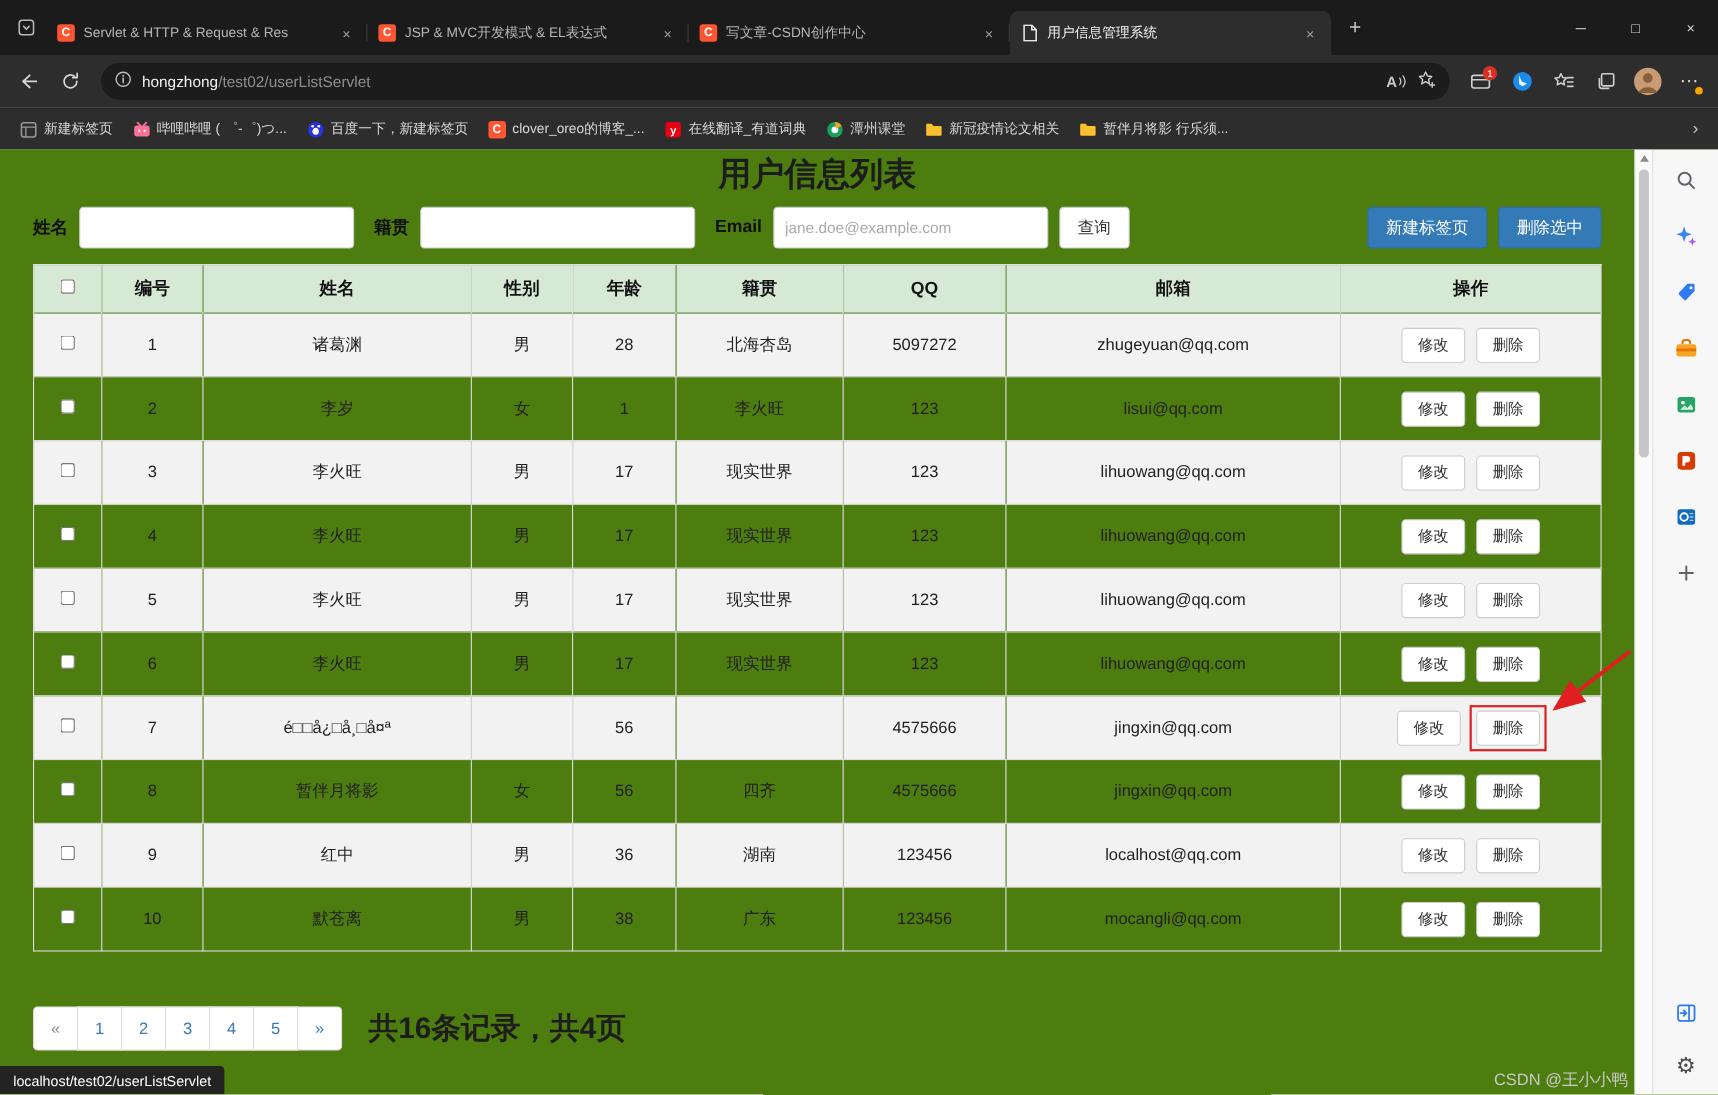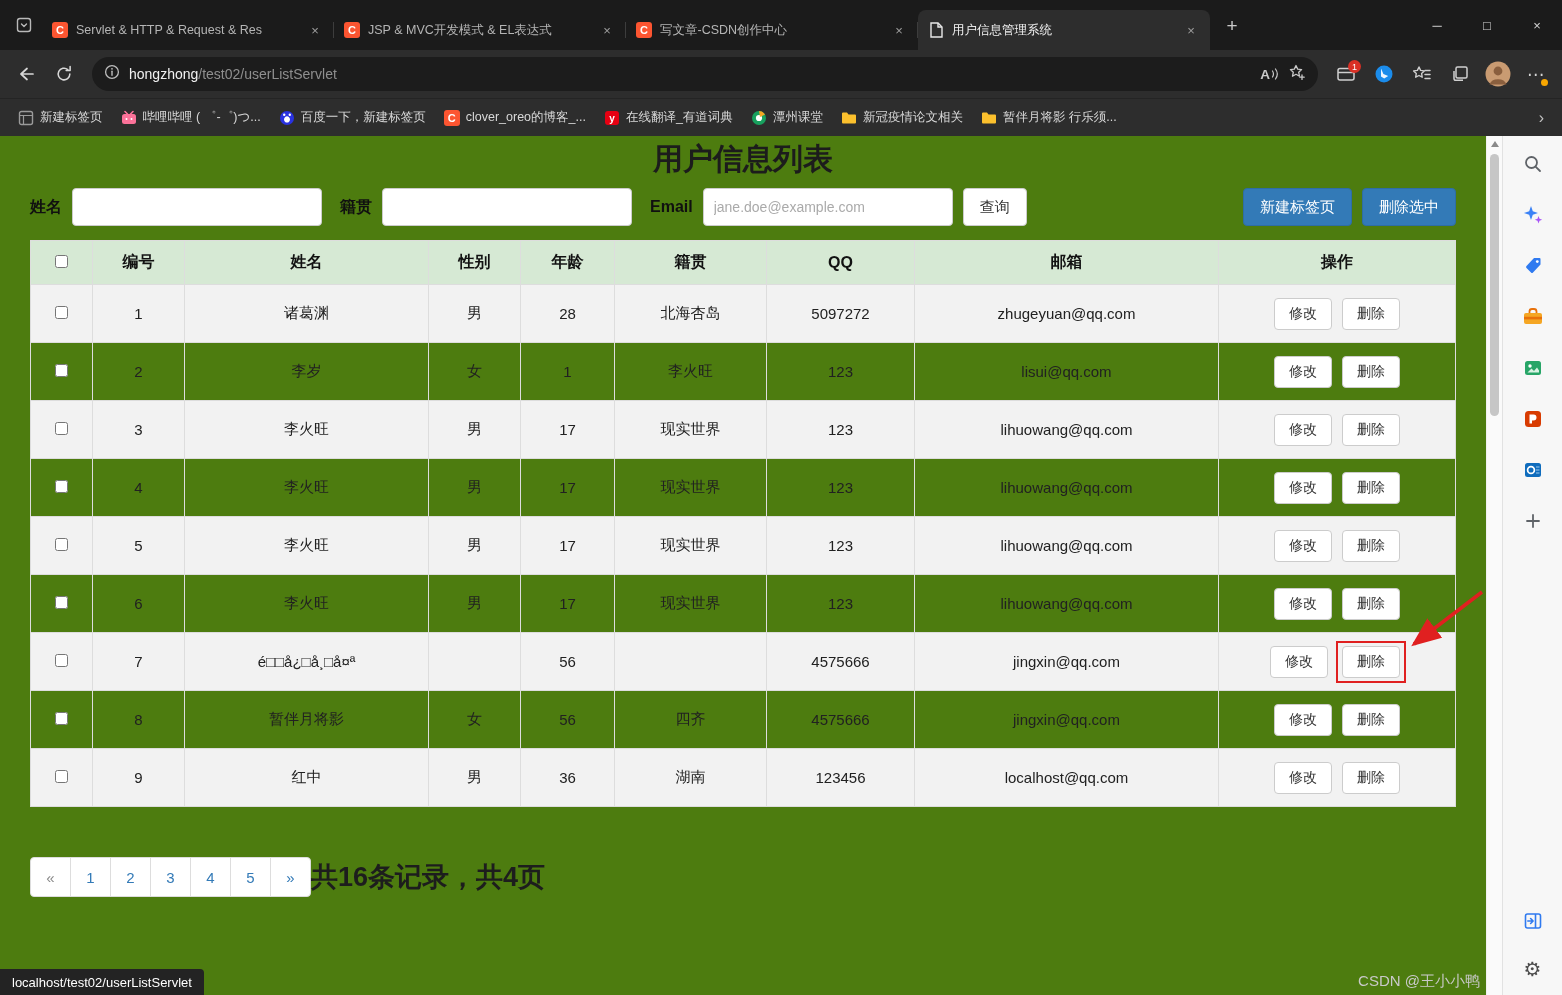--- a/index.html
+++ b/index.html
@@ -69,21 +69,21 @@
   .user-table tbody tr:nth-child(odd){background:#f2f2f2}
   .btn.sm{height:32px;padding:0 14px;font-size:14px;margin:0 5px}
   .red-box{display:inline-block;border:2px solid #e02020;padding:3px 4px;margin:0 3px;line-height:0}
   .red-box .btn.sm{margin:0}
 
   .pager-row{display:flex;align-items:center;padding:0 30px;margin-top:50px}
   .pagination{display:flex;list-style:none}
   .pagination li{min-width:41px;height:40px;display:flex;align-items:center;justify-content:center;border:1px solid #ddd;margin-left:-1px;color:#337ab7;font-size:15px;background:#fff;cursor:pointer;padding:0 6px}
   .pagination li:first-child{margin-left:0;border-radius:4px 0 0 4px;color:#8a8a8a}
   .pagination li:last-child{border-radius:0 4px 4px 0}
-  .summary{font-size:27px;color:#1d1d1d;font-weight:600}
+  .summary{font-size:27px;color:#1d1d1d;margin-left:24px;font-weight:600}
 
   .statusbar{position:absolute;left:0;bottom:0;height:26px;background:#232323;color:#fff;font-size:13px;display:flex;align-items:center;padding:0 12px;border-radius:0 4px 0 0}
   .watermark{position:absolute;right:6px;bottom:4px;color:#c9c9c9;font-size:15px}
   .arrow-overlay{position:absolute;left:1370px;top:450px;pointer-events:none}
 </style>
 </head>
 <body>
 
 <div class="screen">
 
@@ -418,20 +418,31 @@
               <td><input type="checkbox" style=""></td>
               <td>9</td>
               <td>红中</td>
               <td>男</td>
               <td>36</td>
               <td>湖南</td>
               <td>123456</td>
               <td>localhost@qq.com</td>
               <td class="ops"><button class="btn sm">修改</button><button class="btn sm">删除</button></td>
             </tr>
+            <tr>
+              <td><input type="checkbox" style=""></td>
+              <td>10</td>
+              <td>默苍离</td>
+              <td>男</td>
+              <td>38</td>
+              <td>广东</td>
+              <td>123456</td>
+              <td>mocangli@qq.com</td>
+              <td class="ops"><button class="btn sm">修改</button><button class="btn sm">删除</button></td>
+            </tr>
           </tbody>
       </table>
 
       <div class="pager-row">
         <ul class="pagination">
             <li>«</li>
             <li>1</li>
             <li>2</li>
             <li>3</li>
             <li>4</li>

